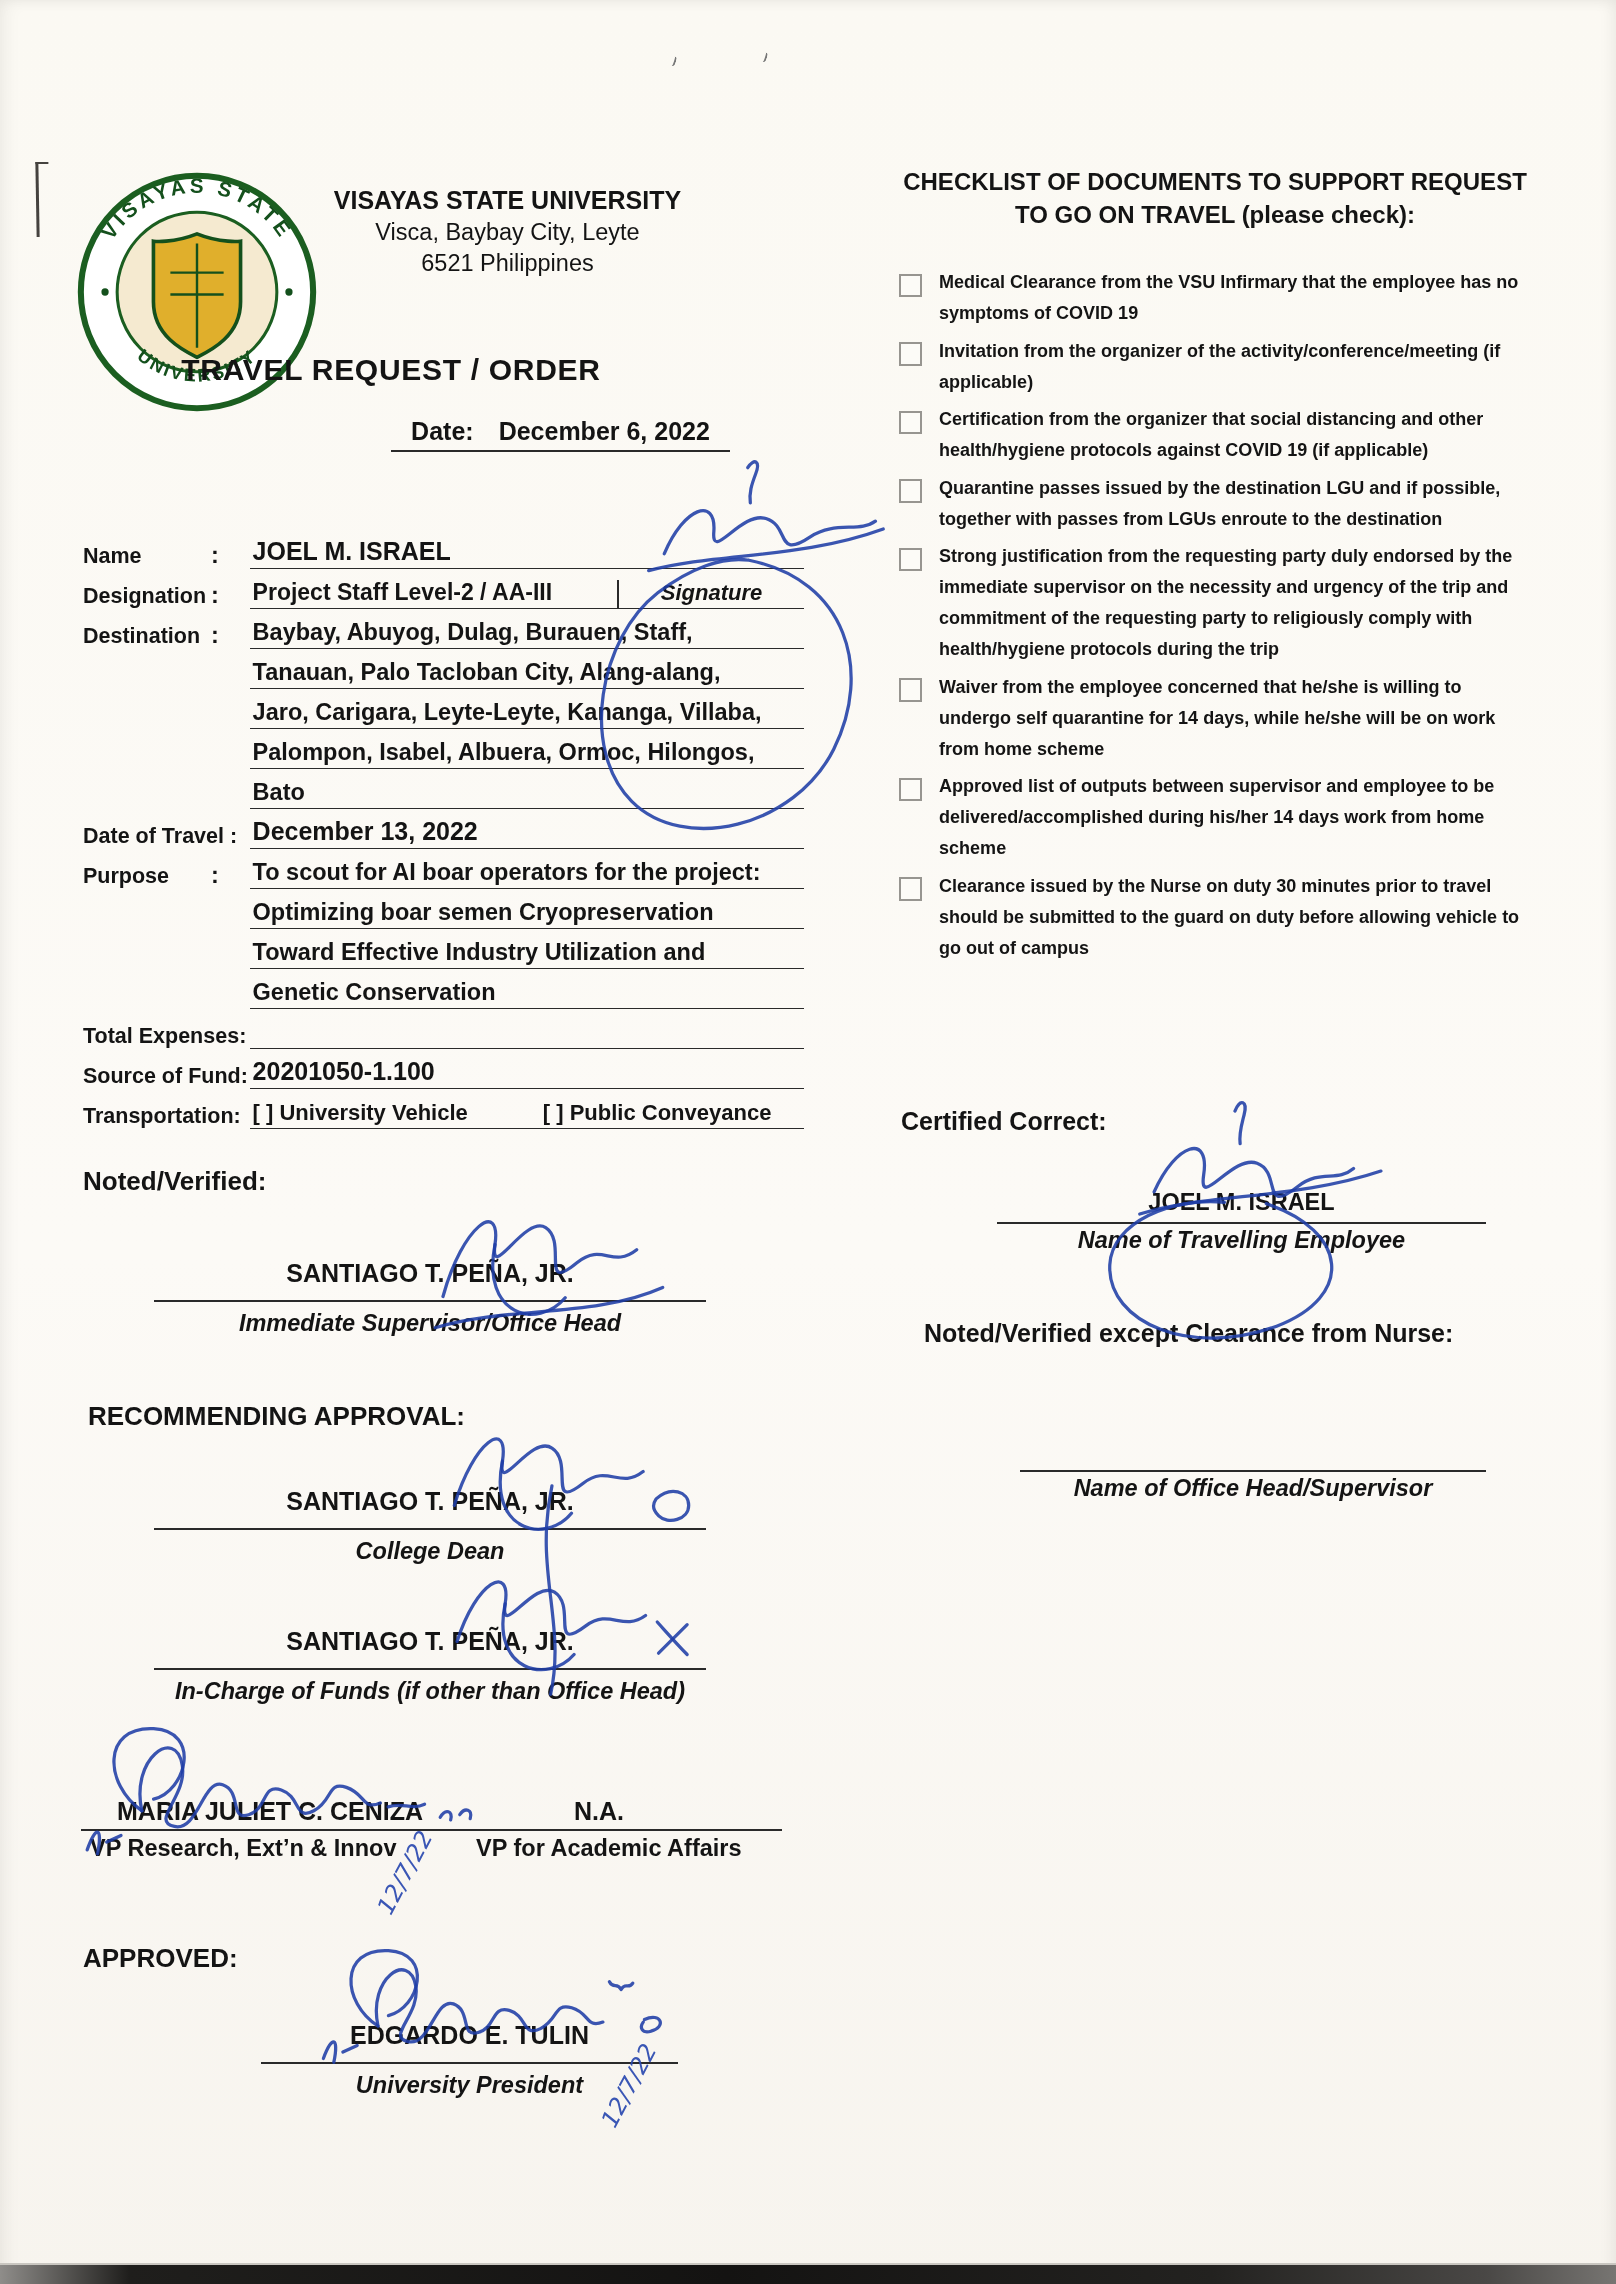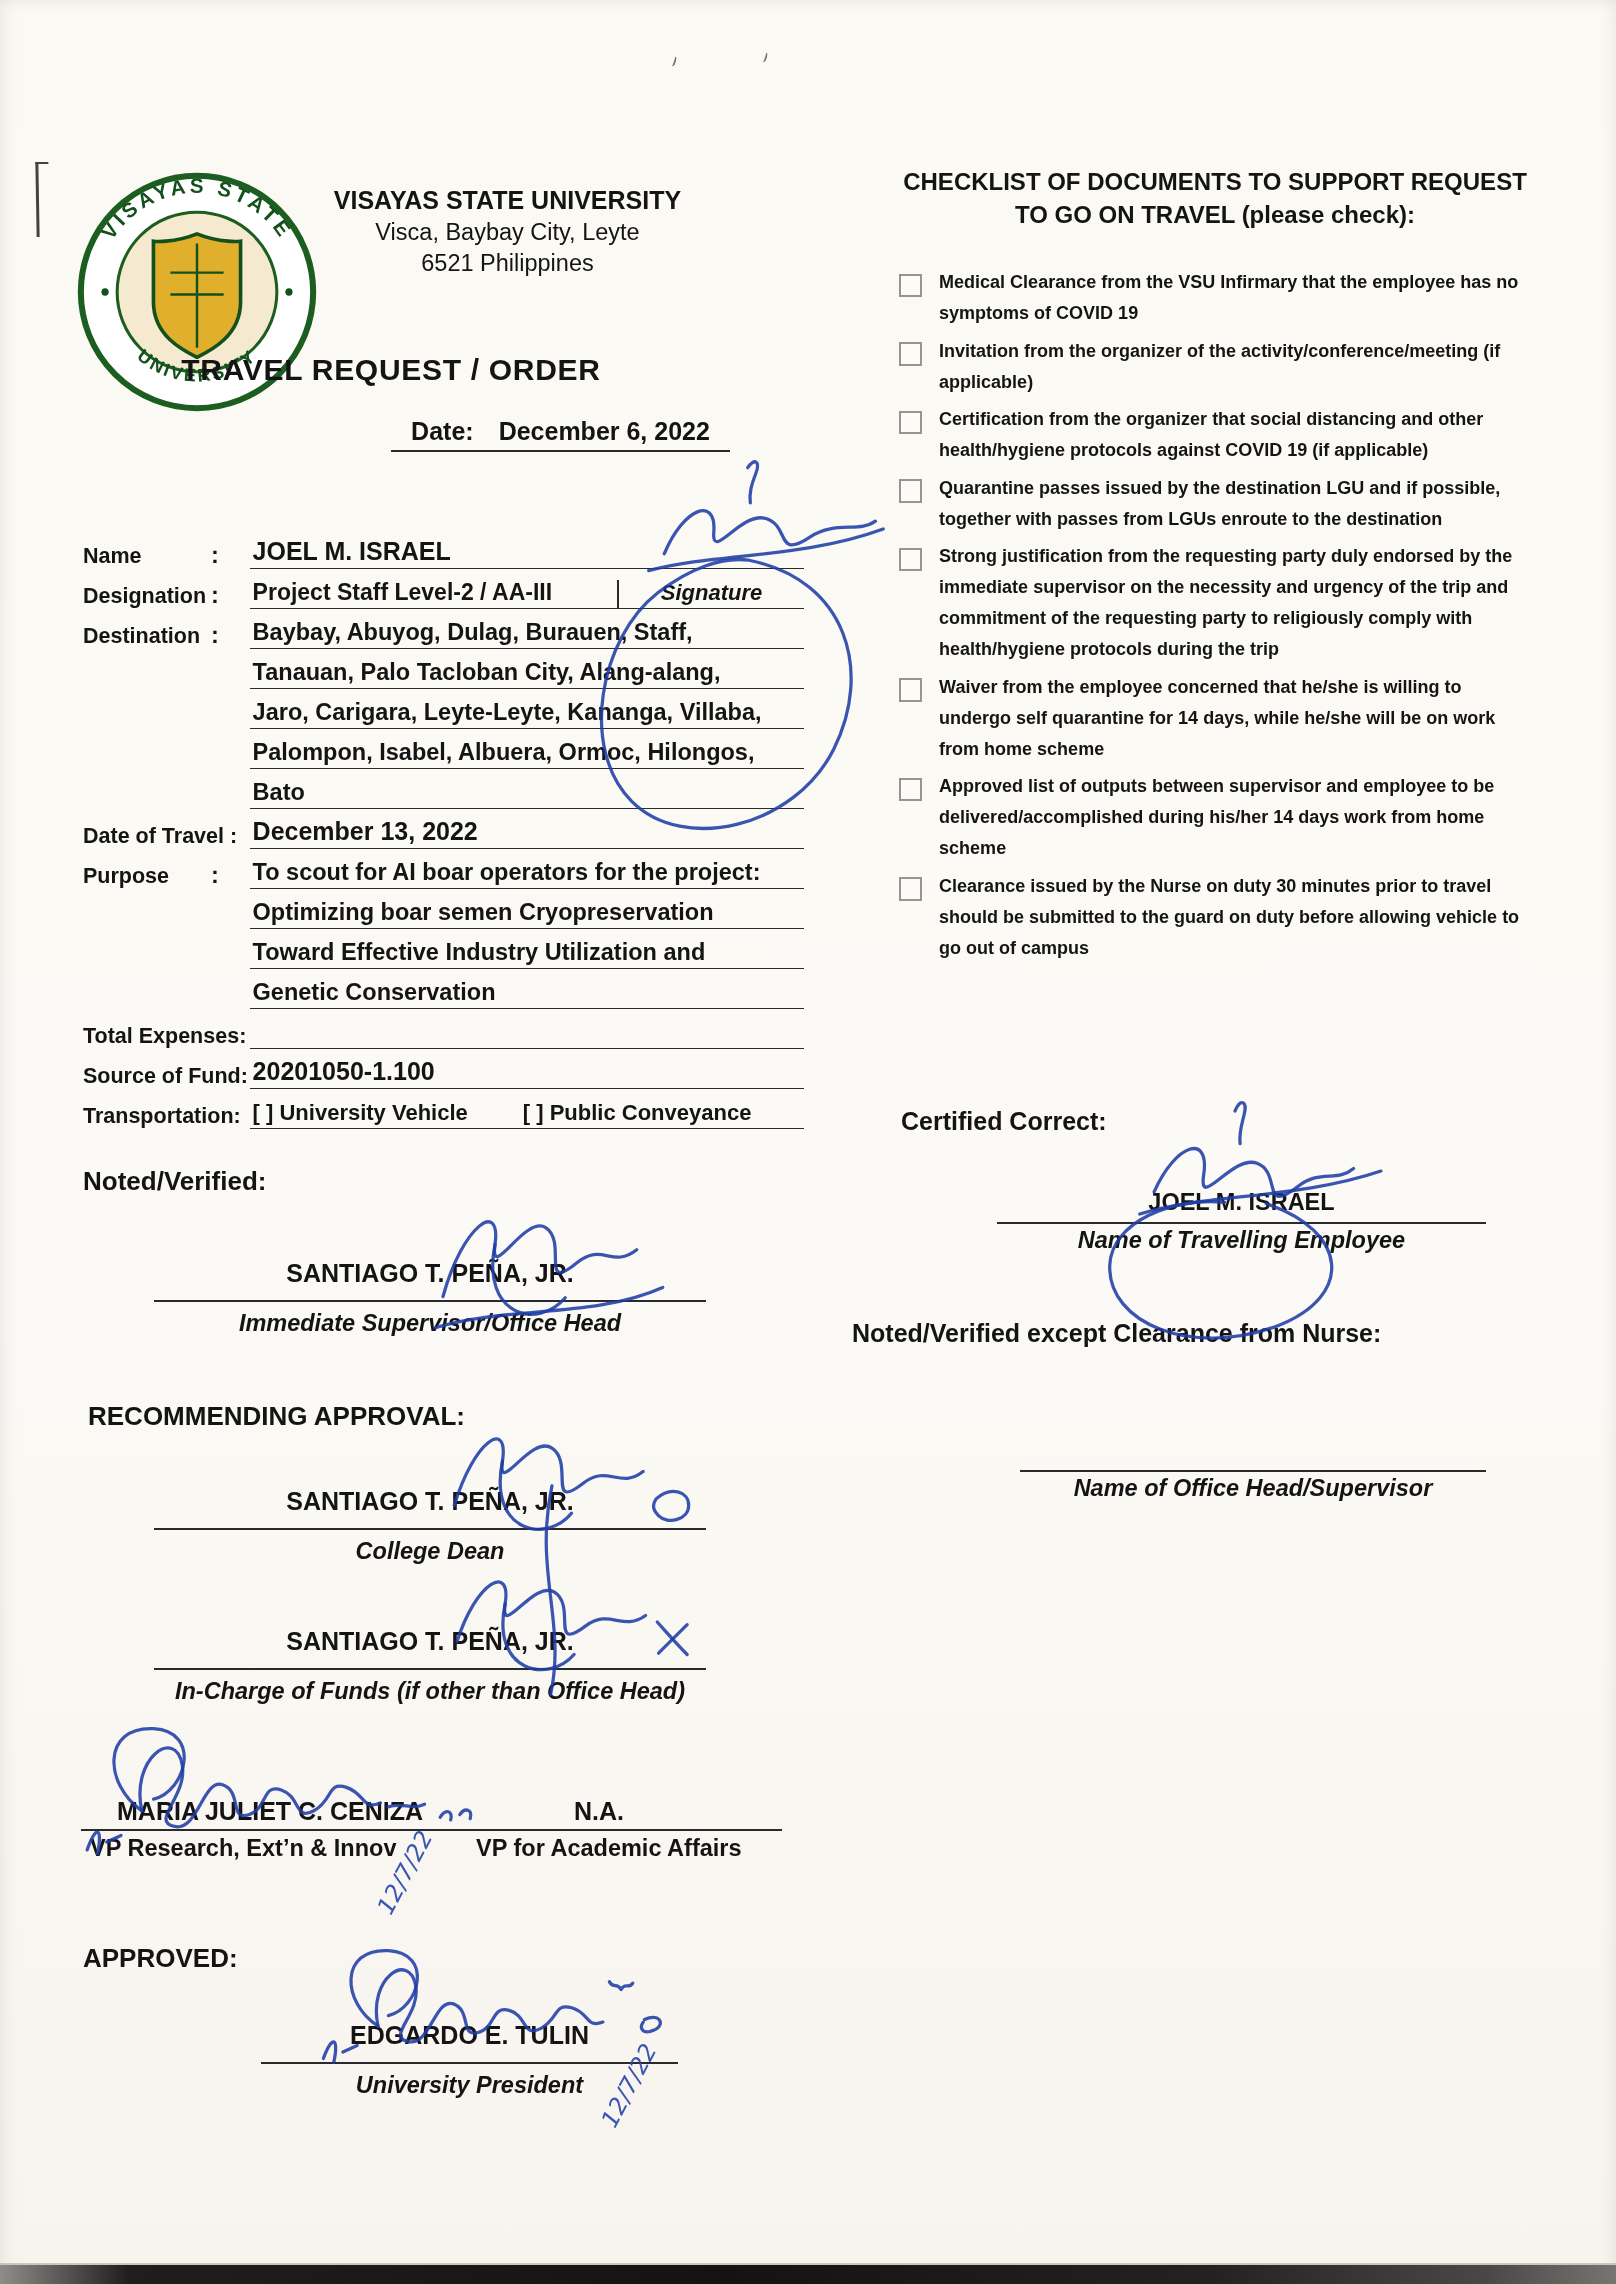--- a/index.html
+++ b/index.html
@@ -21,21 +21,21 @@
   .rows{position:absolute;left:83px;top:529px;width:721px;}
   .frow{display:flex;align-items:flex-end;height:40px;}
   .fl{width:128px;font-weight:700;font-size:21.5px;white-space:nowrap;flex:none;}
   .fl.wide{width:167px;}
   .fc{width:39px;font-weight:700;font-size:23.5px;flex:none;}
   .fv{flex:1;border-bottom:1.3px solid #2a2a2a;font-weight:700;font-size:25px;padding:0 2.6px 2px 2.6px;white-space:nowrap;min-width:0;}
   .fv.small{font-size:23.5px;}
   .fv.combo{display:flex;align-items:flex-end;padding:0;}
   .dval{flex:1;font-size:23px;padding:0 2.6px 2px 2.6px;}
   .sigcell{width:185px;flex:none;border-left:2px solid #2a2a2a;font-style:italic;text-align:center;font-size:22px;padding-bottom:2px;}
-  .fv.trans{display:flex;font-size:22px;}
+  .fv.trans{display:flex;font-size:22px;gap:20px;}
   .fv.trans .opt1{margin-right:55px;}
   
   .seclabel{position:absolute;font-weight:700;font-size:26px;}
   .sigblock{position:absolute;text-align:center;}
   .signame{font-weight:700;font-size:25px;border-bottom:2px solid #2a2a2a;padding-bottom:11px;height:31px;line-height:31px;}
   .sigtitle{font-style:italic;font-weight:700;font-size:23.5px;padding-top:8px;}
   .vpblock{position:absolute;left:81px;top:1794px;width:701px;}
   .vpnames{position:relative;height:35px;border-bottom:2px solid #2a2a2a;}
   .vpnames span{position:absolute;bottom:2.6px;font-weight:700;font-size:25px;white-space:nowrap;}
   .vptitles{position:relative;height:34px;}
@@ -257,21 +257,21 @@
     </div>
   </div>
 
   <div class="rlabel" style="left:901px;top:1107px;">Certified Correct:</div>
 
   <div class="rline" style="left:997px;top:1186px;width:489px;">
     <div class="lname">JOEL M. ISRAEL</div>
     <div class="ltitle">Name of Travelling Employee</div>
   </div>
 
-  <div class="rlabel" style="left:852px;top:1319px;">Noted/Verified except Clearance from Nurse:</div>
+  <div class="rlabel" style="left:924px;top:1319px;">Noted/Verified except Clearance from Nurse:</div>
 
   <div class="rline" style="left:1020px;top:1434px;width:466px;">
     <div class="lname"></div>
     <div class="ltitle">Name of Office Head/Supervisor</div>
   </div>
 
   <svg class="sig" style="left:586px;top:456px;" width="313" height="417" viewBox="0 0 480 640">
     <path d="M248,18 C258,2 268,8 260,28 C254,44 250,56 252,72"></path>
     <path d="M120,150 C150,78 200,62 196,116 C192,164 238,84 276,96 C314,108 290,160 344,124 C382,99 420,118 444,100"></path>
     <path d="M96,176 C200,148 330,158 456,112"></path>

